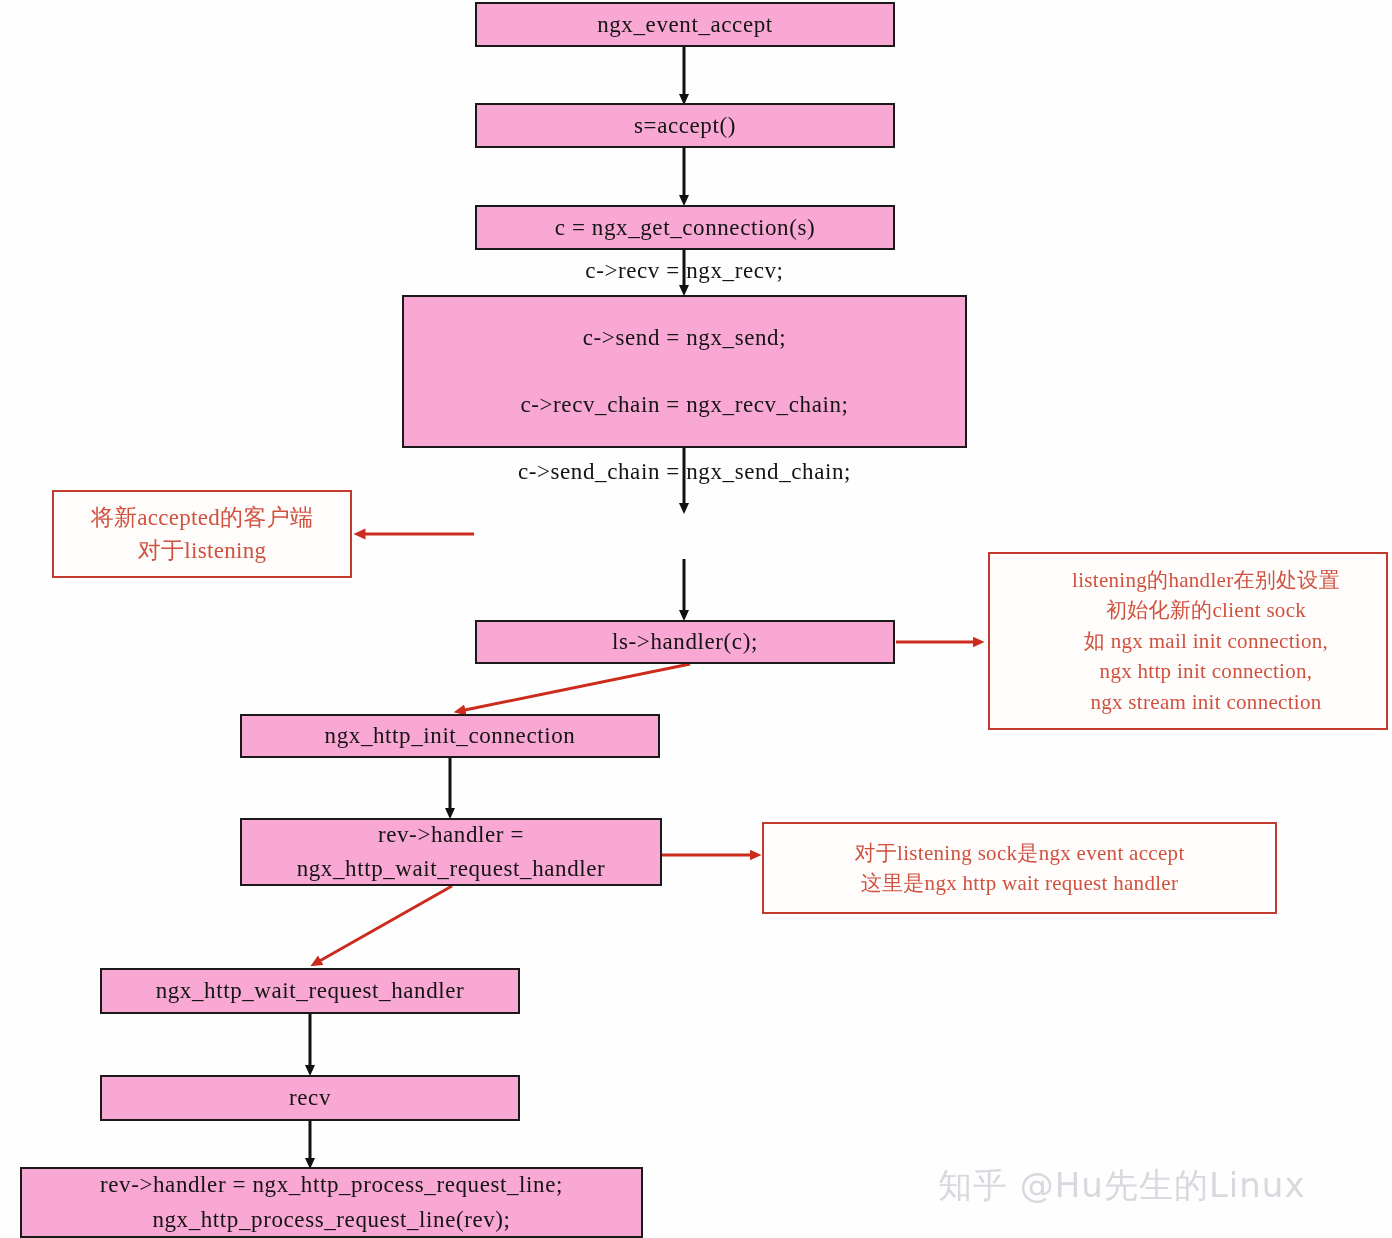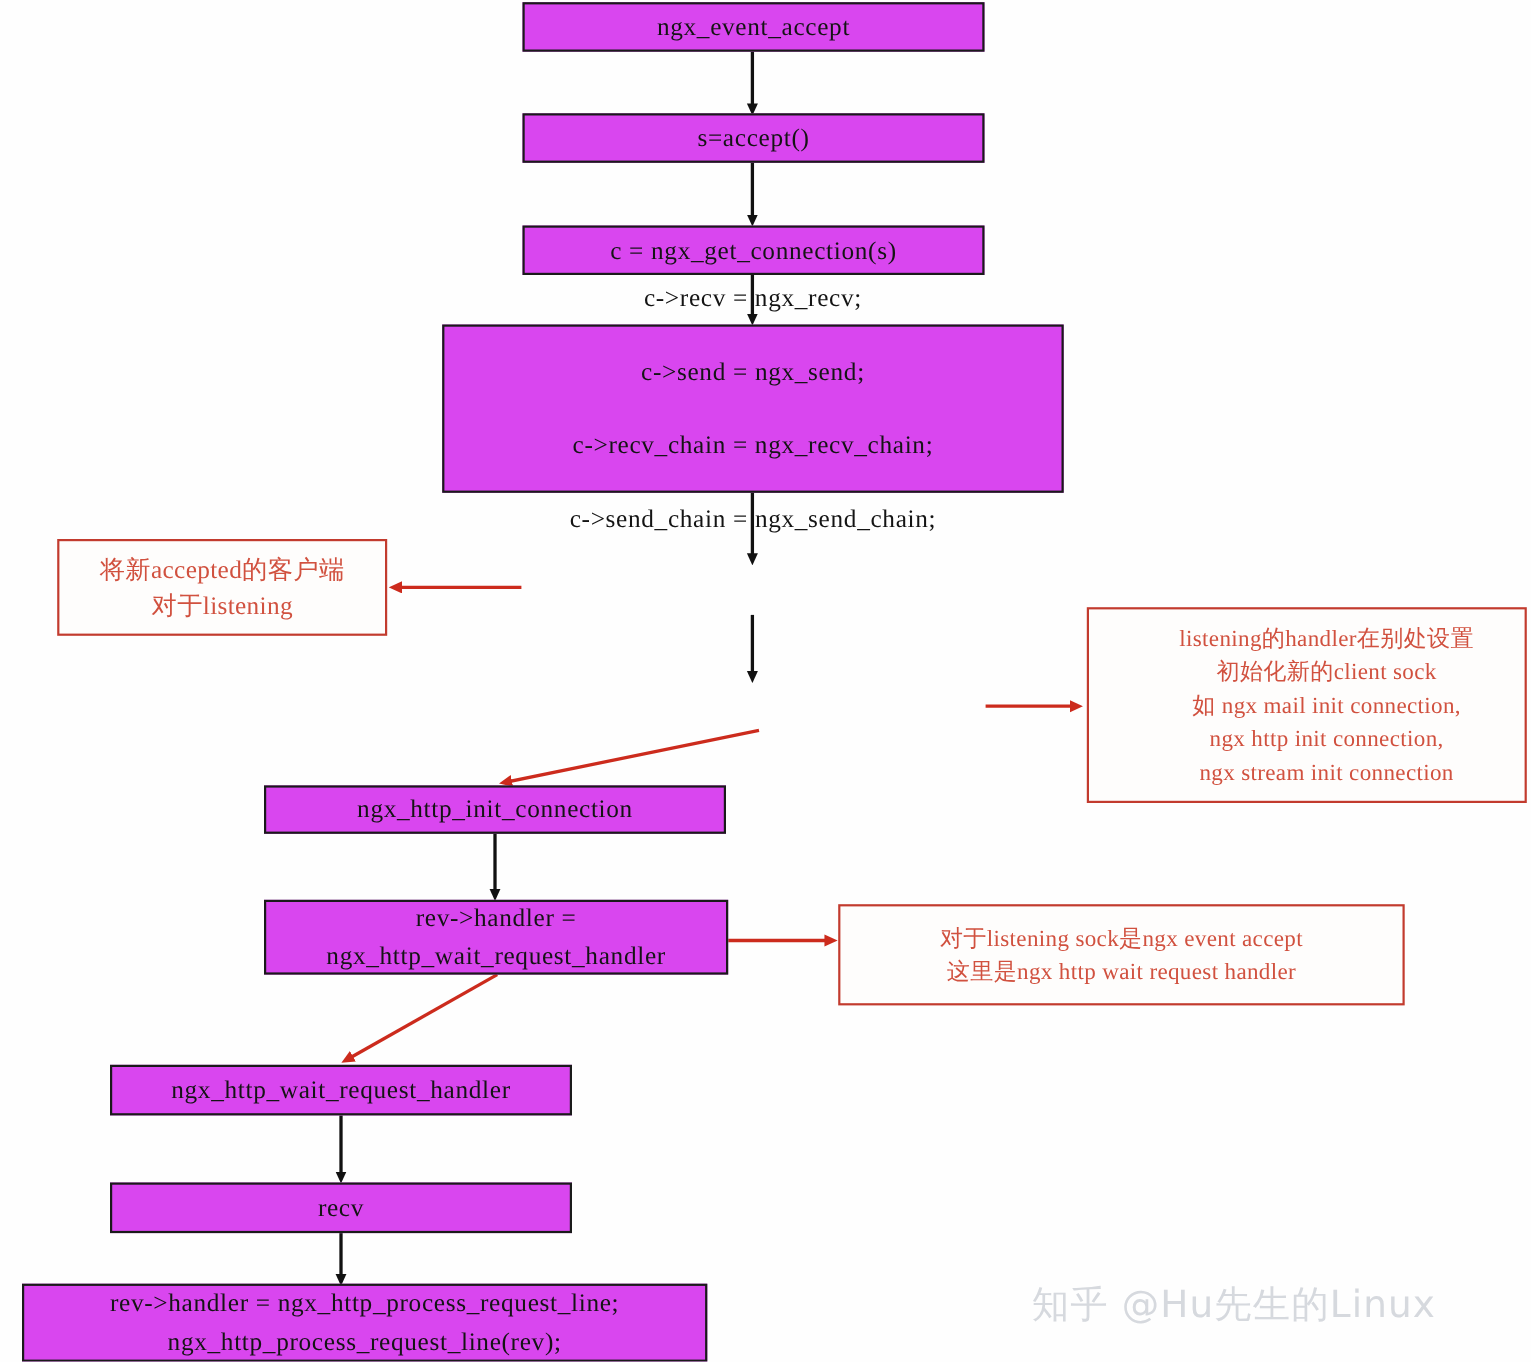--- a/index.html
+++ b/index.html
@@ -12,21 +12,21 @@
     width: 1392px;
     height: 1238px;
     background: #fefefe;
     font-family: "Liberation Serif", "DejaVu Serif", serif;
     overflow: hidden;
   }
   .node {
     position: absolute;
     box-sizing: border-box;
     border: 2px solid #1a1a1a;
-    background: #d946ef;
+    background: #f9a8d4;
     display: flex;
     flex-direction: column;
     align-items: center;
     justify-content: center;
     color: #141414;
     font-family: "Liberation Serif", "DejaVu Serif", serif;
     font-size: 23px;
     letter-spacing: 0.6px;
     line-height: 1.38;
     text-align: left;
@@ -122,20 +122,23 @@
   </div>
 
   <div class="node tall" style="left:402px; top:295px; width:565px; height:153px;gap:33px;">
     <span class="ln">c-&gt;recv = ngx_recv;</span>
     <span class="ln">c-&gt;send = ngx_send;</span>
     <span class="ln">c-&gt;recv_chain = ngx_recv_chain;</span>
     <span class="ln">c-&gt;send_chain = ngx_send_chain;</span>
   </div>
 
 
+  <div class="node" style="left:475px; top:620px; width:420px; height:44px;">
+    <span class="ln">ls-&gt;handler(c);</span>
+  </div>
 
   <div class="node" style="left:240px; top:714px; width:420px; height:44px;">
     <span class="ln">ngx_http_init_connection</span>
   </div>
 
   <div class="node tall" style="left:240px; top:818px; width:422px; height:68px;">
     <span class="ln">rev-&gt;handler =</span>
     <span class="ln">ngx_http_wait_request_handler</span>
   </div>
 

